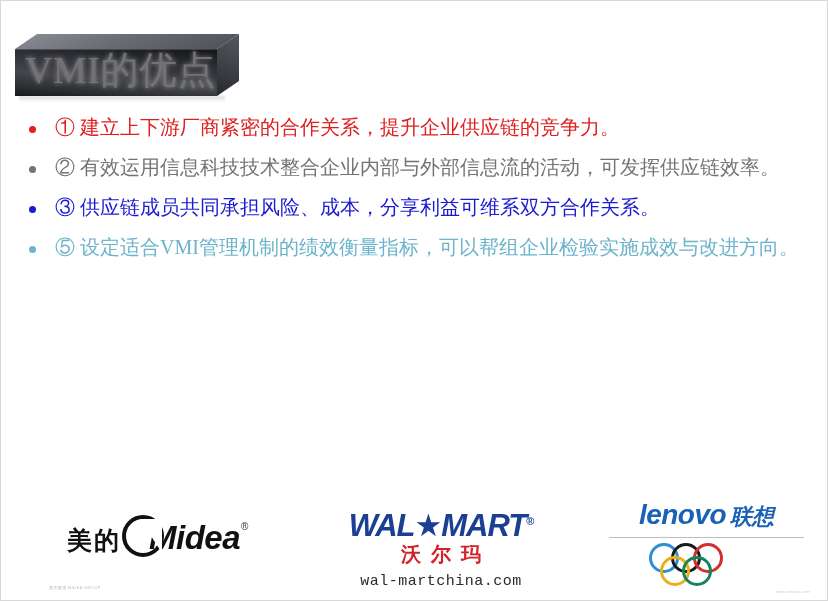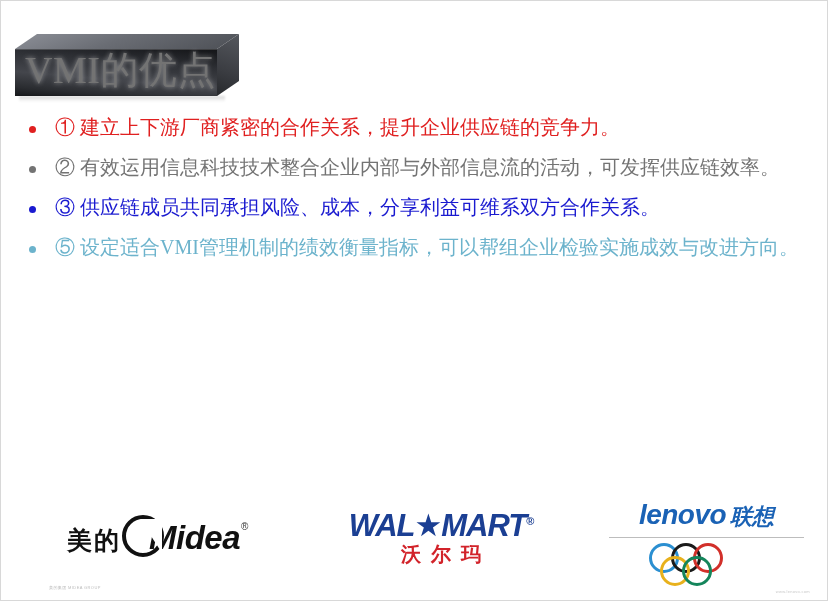--- a/index.html
+++ b/index.html
@@ -364,20 +364,21 @@
         <span class="midea-reg">®</span>
       </div>
       <div class="midea-fine">美的集团  MIDEA GROUP</div>
     </div>
 
     <div class="logo-block logo-walmart">
       <div class="wm-main">
         <span>WAL★MART</span><span class="wm-reg">®</span>
       </div>
       <div class="wm-cn">沃尔玛</div>
+      <div class="wm-url">wal-martchina.com</div>
     </div>
 
     <div class="logo-block logo-lenovo">
       <div class="lv-top">
         <span class="lv-word">lenovo</span><span class="lv-cn">联想</span>
       </div>
       <div class="lv-rule"></div>
       <div class="lv-rings">
         <span class="rings">
           <span class="ring5 r-blue"></span>

